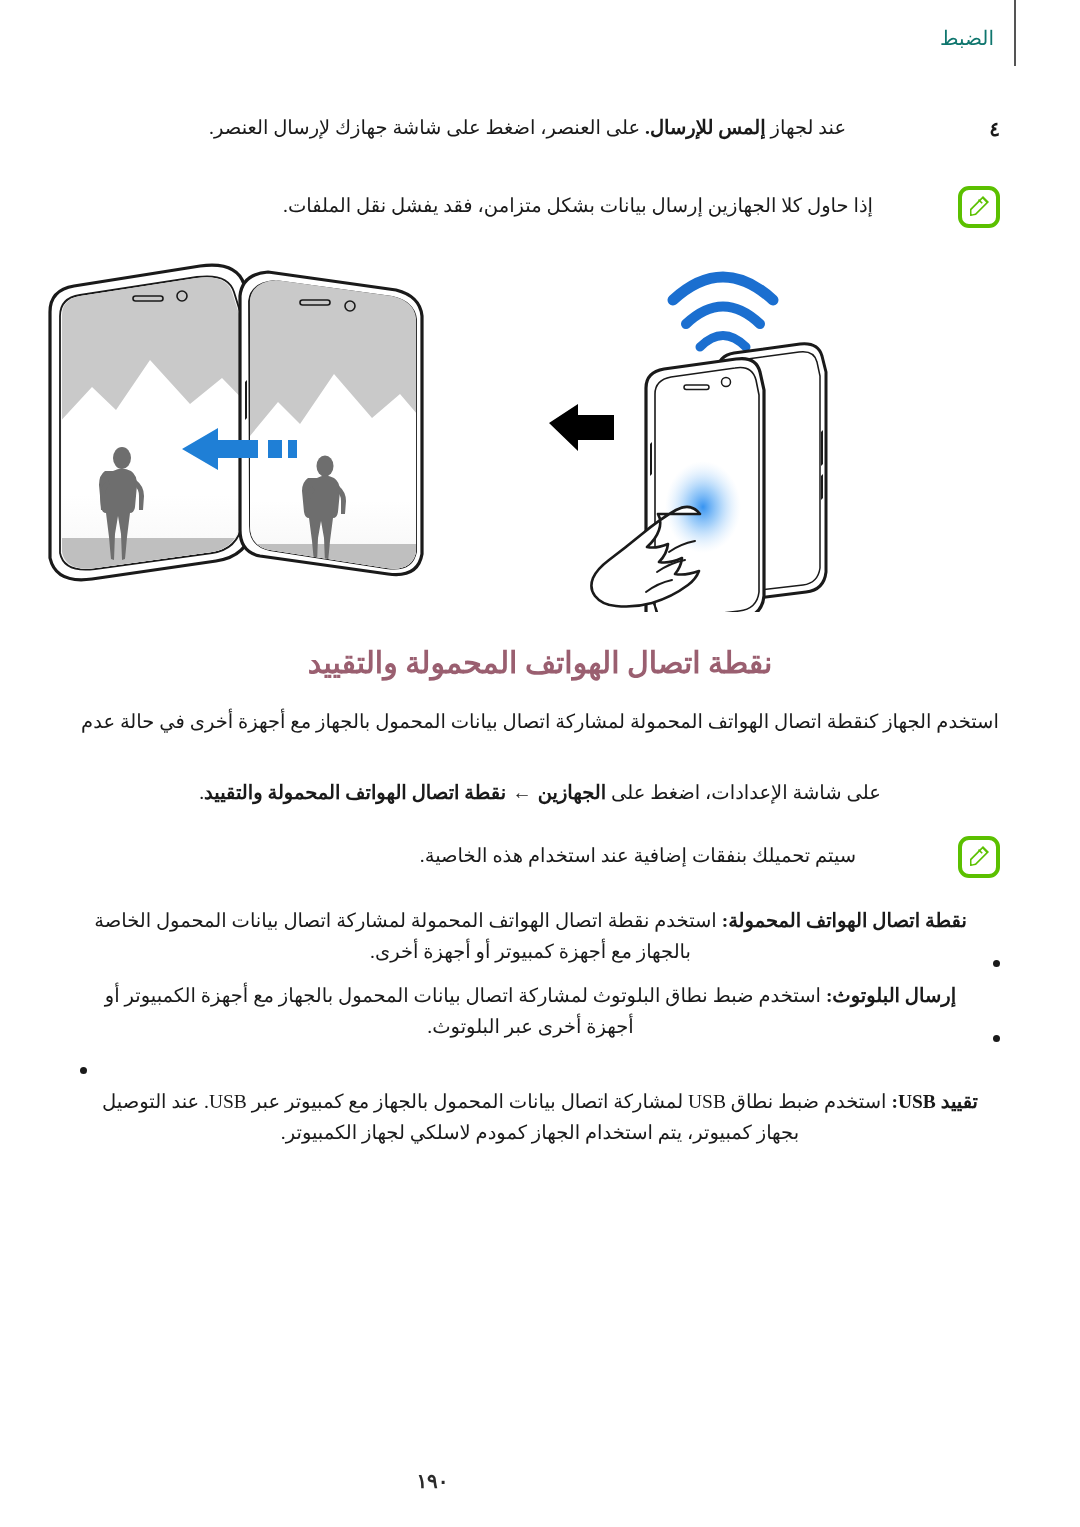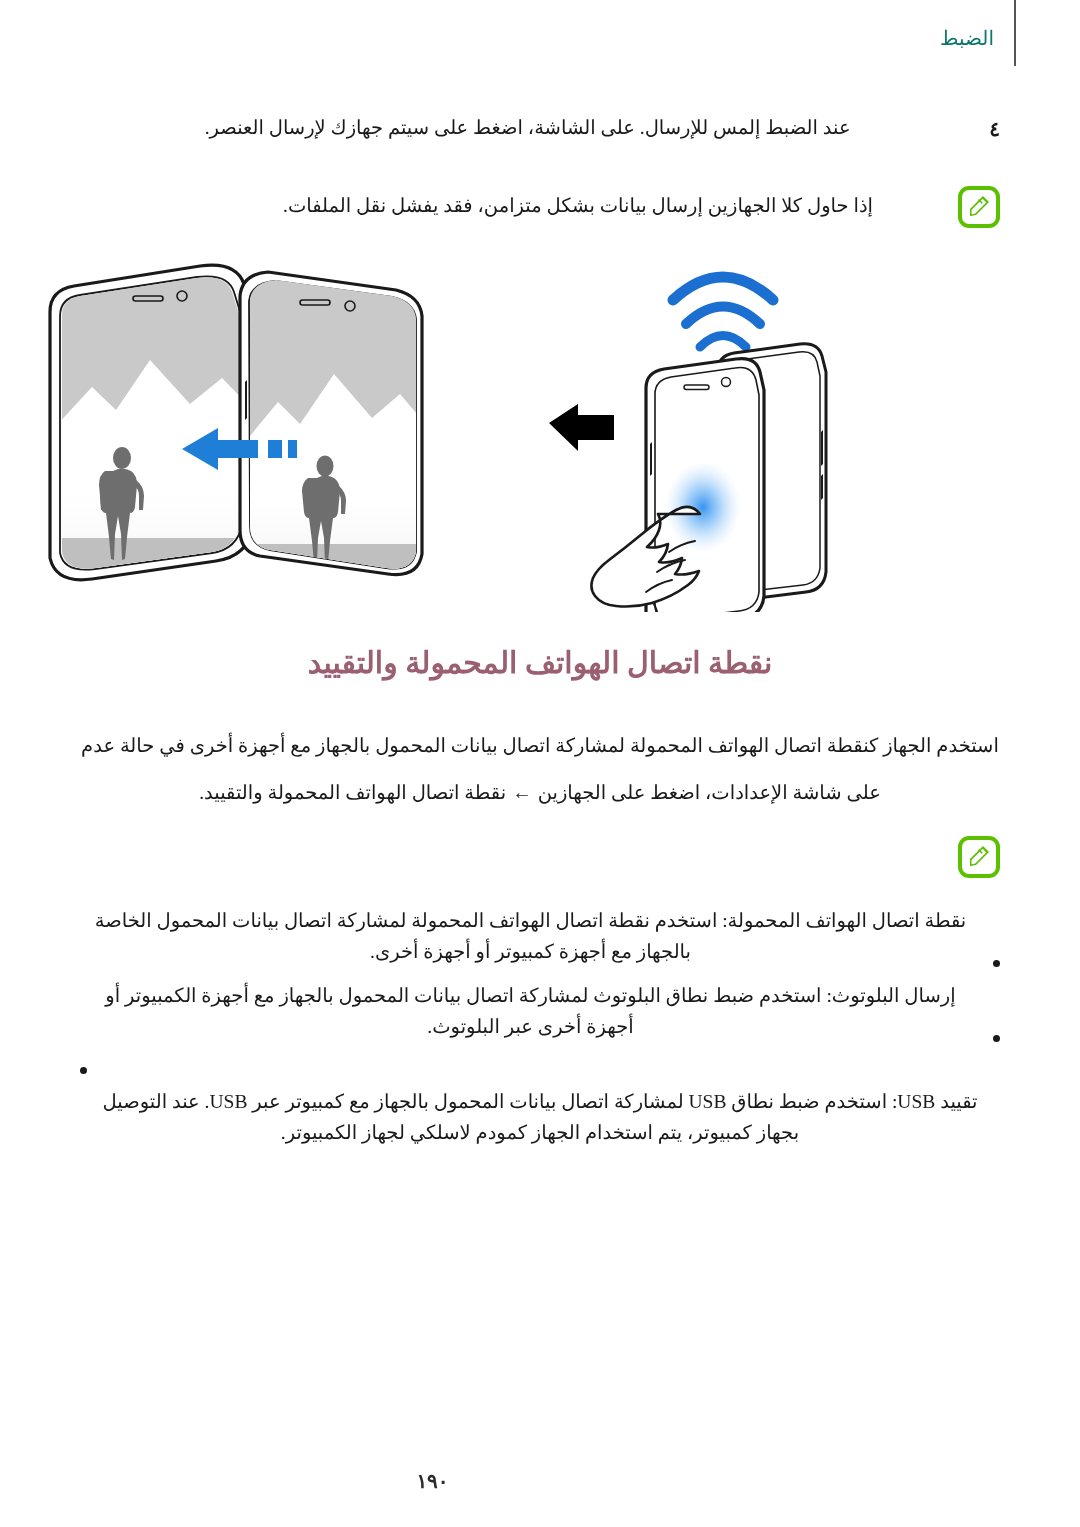--- a/index.html
+++ b/index.html
@@ -68,21 +68,21 @@
     flex: 0 0 auto;
     padding-top: 1px;
   }
   #step-4 .step-text {
     flex: 1 1 auto;
     text-align: center;
     font-size: 19.5px;
     line-height: 1.6;
   }
 
-  b, .b { font-weight: 400; }
+  b, .b { font-weight: 700; }
 
   
   .note {
     position: absolute;
     display: flex;
     flex-direction: row;
     align-items: flex-start;
     gap: 12px;
   }
   .note .note-body {
@@ -161,21 +161,21 @@
 </head>
 <body>
 
 <div id="page-header">
   <div class="hdr-rule"></div>
   <div class="hdr-title">الضبط</div>
 </div>
 
 <div class="para" id="step-4">
   <span class="step-num">٤</span>
-  <span class="step-text"><span>عند الضبط </span><b>إلمس للإرسال.</b><span> على الشاشة، اضغط على سيتم جهازك لإرسال العنصر.</span></span>
+  <span class="step-text"><span>عند لجهاز </span><b>إلمس للإرسال.</b><span> على العنصر، اضغط على شاشة جهازك لإرسال العنصر.</span></span>
 </div>
 
 <div class="note" id="note-1" style="top:186px; right:80px; left:210px;">
   <span class="note-icon">
     <svg viewBox="0 0 42 42" width="42" height="42" aria-hidden="true">
       <rect x="2" y="2" width="38" height="38" rx="9" ry="9" fill="none" stroke="#5bc000" stroke-width="4"></rect>
       <path d="M12 30 L12 23 L25 10 L31 16 L18 29 Z" fill="#5bc000"></path>
       <path d="M13.5 28.6 L13.5 24 L24.6 12.8 L28.2 16.4 L17.2 27.6 Z" fill="#ffffff"></path>
       <path d="M12.2 29.8 L14.6 29.2 L12.8 27.4 Z" fill="#5bc000"></path>
       <path d="M20.5 13.6 L24.2 17.2" stroke="#5bc000" stroke-width="1.6" fill="none"></path>
@@ -308,38 +308,39 @@
       <path d="M669 300 q11 -8 26 -11" fill="none" stroke-width="2"></path>
       <path d="M657 320 q13 -9 28 -12" fill="none" stroke-width="2"></path>
       <path d="M646 340 q12 -9 26 -12" fill="none" stroke-width="2"></path>
       <path d="M654 352 q6 12 4 24" fill="none" stroke-width="2"></path>
     </g>
   </svg>
 </div>
 
 <div id="section-heading">نقطة اتصال الهواتف المحمولة والتقييد</div>
 
-<div class="para" id="section-intro" style="top:706px; right:70px; left:70px;margin-top:24px;">
+<div class="para" id="section-intro" style="top:706px; right:70px; left:70px;">
   <div>استخدم الجهاز كنقطة اتصال الهواتف المحمولة لمشاركة اتصال بيانات المحمول بالجهاز مع أجهزة أخرى في حالة عدم</div>
 </div>
 
 <div class="para" id="nav-path" style="top:777px; right:70px; left:70px;">
   <span>على شاشة الإعدادات، اضغط على </span><b>الجهازين</b><span style="padding:0 6px;">←</span><b>نقطة اتصال الهواتف المحمولة والتقييد</b><span>.</span>
 </div>
 
 <div class="note" id="note-2" style="top:836px; right:80px; left:330px;">
   <span class="note-icon">
     <svg viewBox="0 0 42 42" width="42" height="42" aria-hidden="true">
       <rect x="2" y="2" width="38" height="38" rx="9" ry="9" fill="none" stroke="#5bc000" stroke-width="4"></rect>
       <path d="M12 30 L12 23 L25 10 L31 16 L18 29 Z" fill="#5bc000"></path>
       <path d="M13.5 28.6 L13.5 24 L24.6 12.8 L28.2 16.4 L17.2 27.6 Z" fill="#ffffff"></path>
       <path d="M12.2 29.8 L14.6 29.2 L12.8 27.4 Z" fill="#5bc000"></path>
       <path d="M20.5 13.6 L24.2 17.2" stroke="#5bc000" stroke-width="1.6" fill="none"></path>
     </svg>
   </span>
+  <span class="note-body">سيتم تحميلك بنفقات إضافية عند استخدام هذه الخاصية.</span>
 </div>
 
 <div class="bullet" id="bullet-1" style="top:905px;">
   <span class="dot"></span>
   <span class="bullet-text"><b>نقطة اتصال الهواتف المحمولة:</b><span> استخدم نقطة اتصال الهواتف المحمولة لمشاركة اتصال بيانات المحمول الخاصة بالجهاز مع أجهزة كمبيوتر أو أجهزة أخرى.</span></span>
 </div>
 
 <div class="bullet" id="bullet-2" style="top:980px;">
   <span class="dot"></span>
   <span class="bullet-text"><b>إرسال البلوتوث:</b><span> استخدم ضبط نطاق البلوتوث لمشاركة اتصال بيانات المحمول بالجهاز مع أجهزة الكمبيوتر أو أجهزة أخرى عبر البلوتوث.</span></span>

